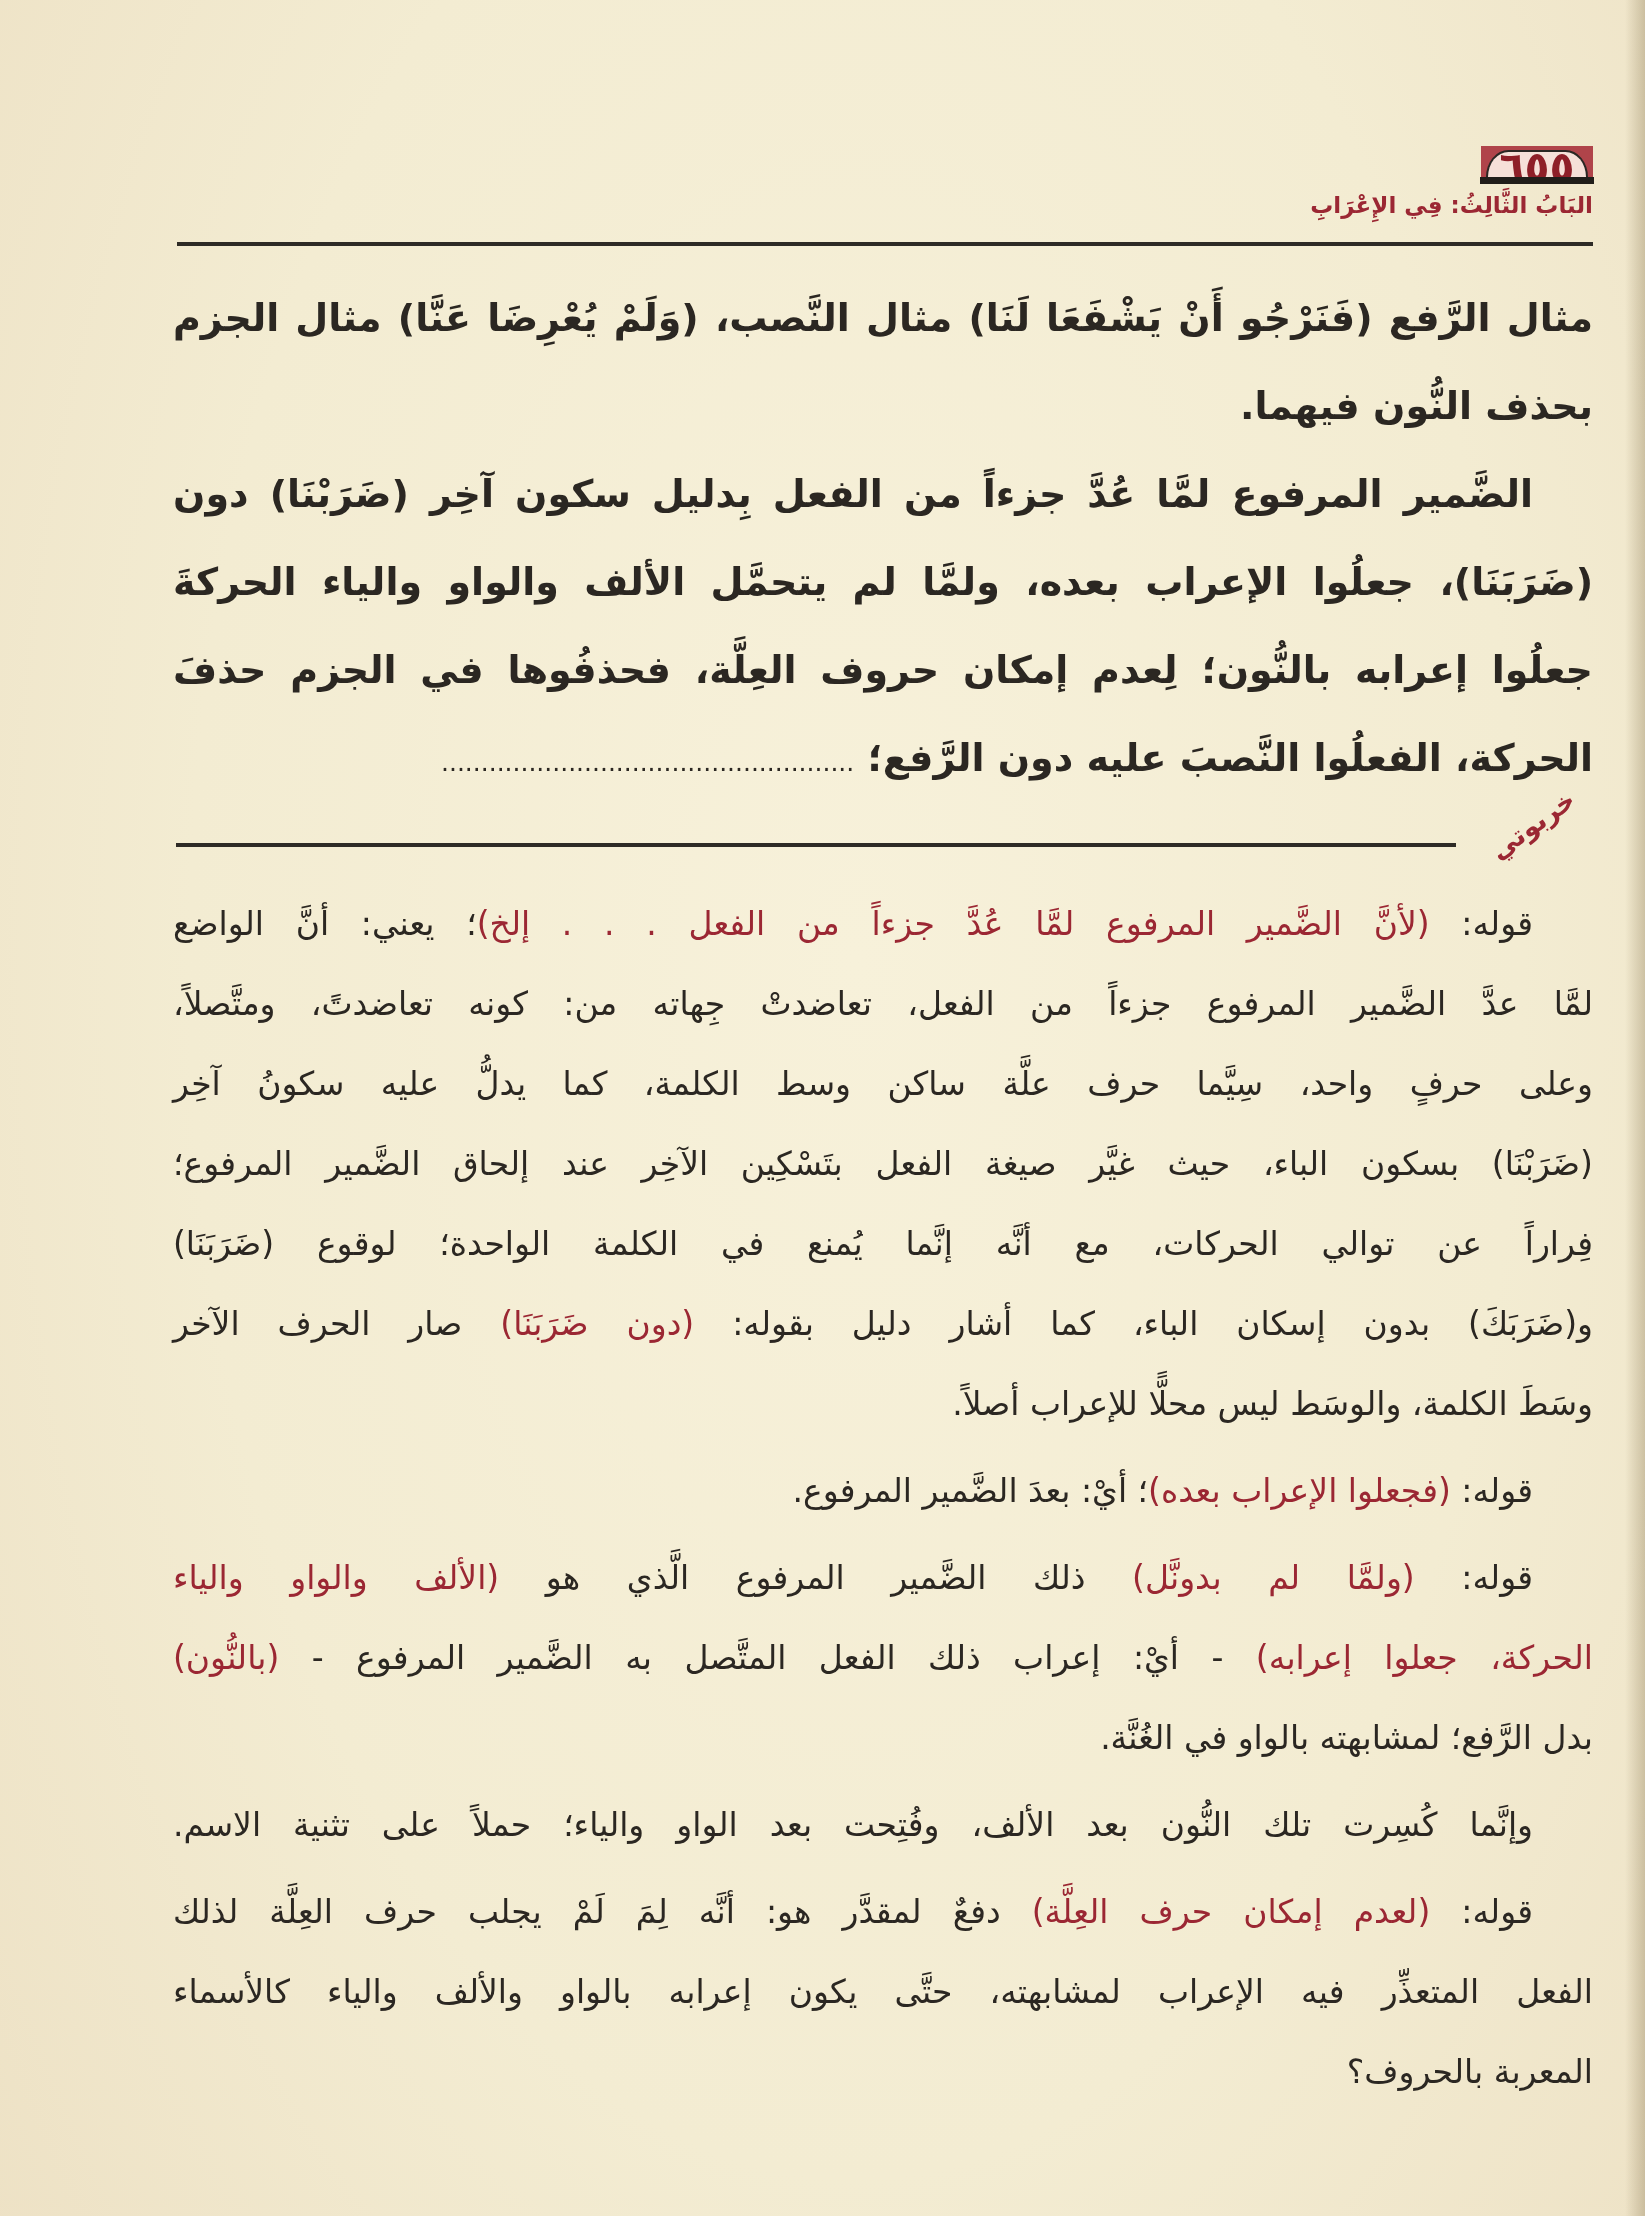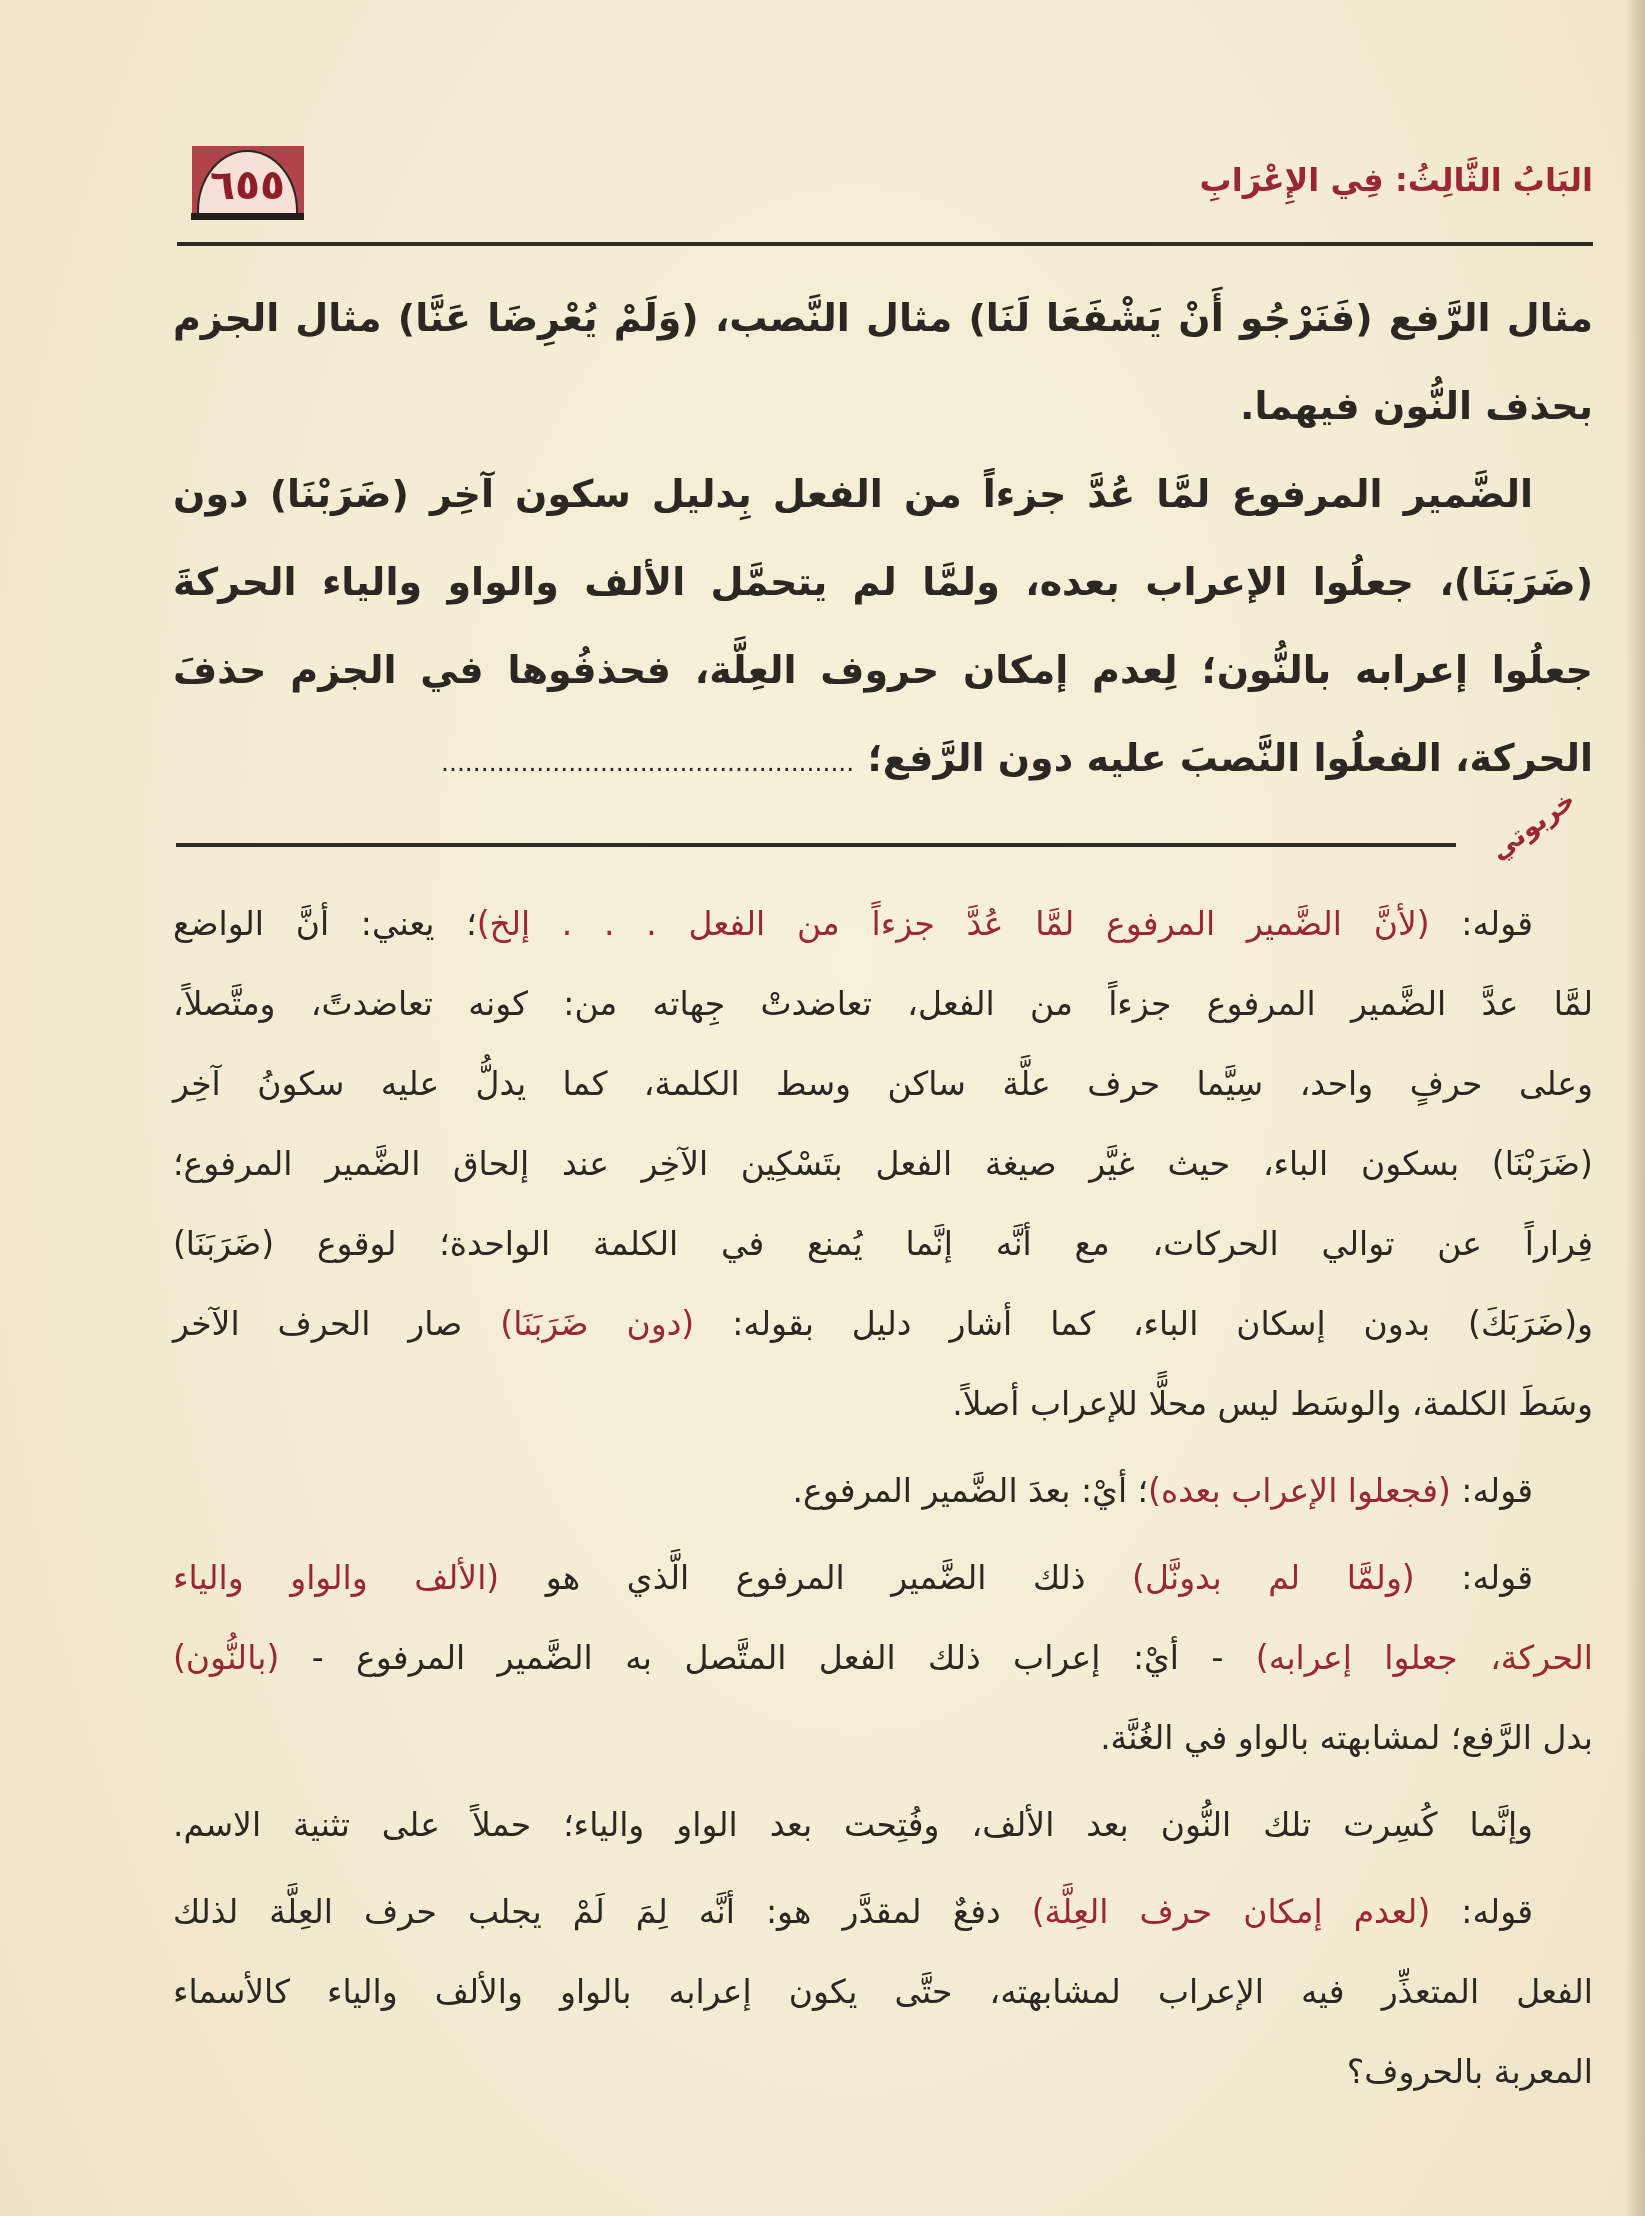--- a/index.html
+++ b/index.html
@@ -21,36 +21,36 @@
     color:var(--ink);
     box-sizing:border-box;
     padding:146px 52px 0 173px;
     overflow:hidden;
   }
   .page::after{ 
     content:"";position:absolute;top:0;right:0;width:20.4px;height:100%;
     background:linear-gradient(to left, rgba(110,90,50,.28), rgba(110,90,50,0));
     pointer-events:none;
   }
-  .header{display:flex;direction:ltr;justify-content:space-between;align-items:flex-start;height:84px;}
+  .header{display:flex;direction:ltr;justify-content:space-between;align-items:flex-end;height:84px;flex-direction:column;}
   .badge{position:relative;width:112px;height:67px;background:var(--badge_red);margin-left:18.6px;}
   .badge .arch{
     position:absolute;left:5.3px;right:5.3px;top:4.4px;bottom:0;
     background:var(--badge_pink);
     border:2.7px solid #2a2723;border-bottom:none;
     border-radius:55px 55px 0 0 / 66px 66px 0 0;
   }
   .badge .num{
     position:absolute;inset:0;display:flex;align-items:center;justify-content:center;
     padding-top:11.5px;font-size:41px;font-weight:bold;color:#8e1f28;
   }
   .badge .bar{position:absolute;left:-0.9px;right:-0.9px;bottom:-7px;height:6.6px;background:#211e1a;}
   .title{
-    margin:15px 0 4px;direction:rtl;text-align:right;
-    font-size:32px;font-weight:bold;color:var(--red);letter-spacing:0;
+    margin:15px 0 12px;direction:rtl;text-align:right;
+    font-size:23px;font-weight:bold;color:var(--red);letter-spacing:0;
   }
   .rule{height:4.4px;background:var(--rule);margin-top:11.5px;margin-left:3.5px;}
   .matn{direction:rtl;margin-top:28px;font-size:38px;font-weight:bold;}
   .matn .line{line-height:88px;}
   .commentary{direction:rtl;margin-top:11.5px;font-size:33px;}
   .commentary .line{line-height:80px;}
   .line.justify{text-align:justify;text-align-last:justify;}
   .line.last{text-align:right;}
   .para.indent-1 > .line:first-child{text-indent:60px;}
   .para.indent-2 > .line:first-child{text-indent:113px;}

